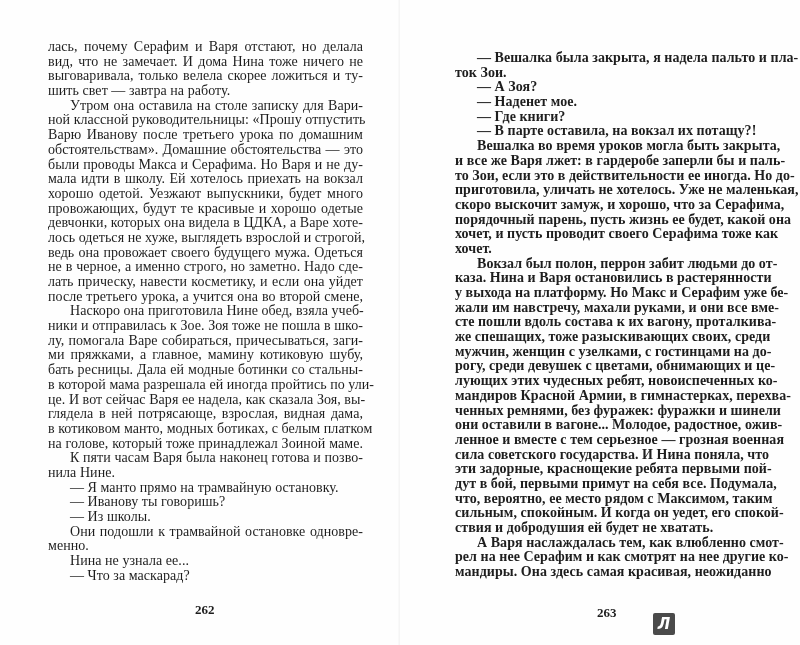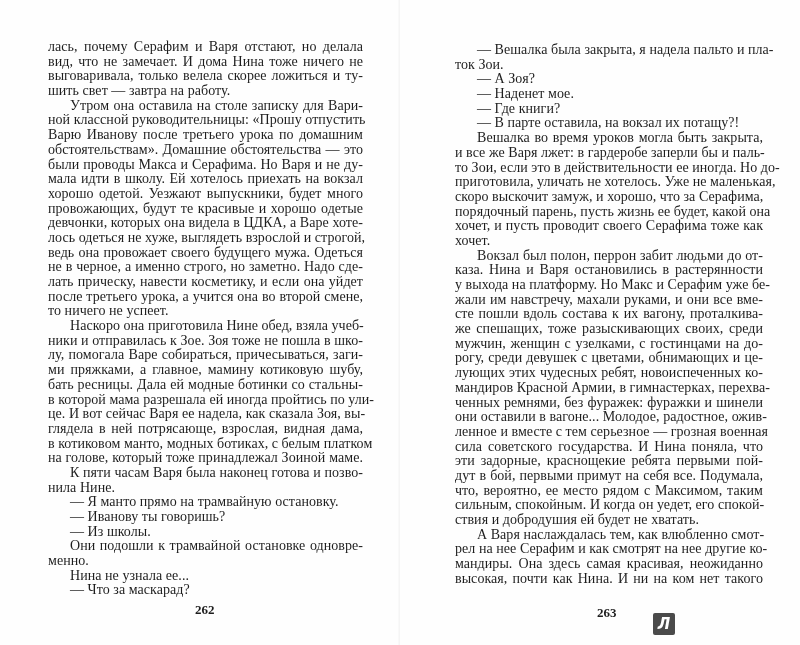--- a/index.html
+++ b/index.html
@@ -24,21 +24,21 @@
     background: linear-gradient(to right, #fbfbfb, #f3f3f3, #fbfbfb);
   }
   .textblock {
     position: absolute;
     font-size: 14px;
     line-height: 14.7px;
     letter-spacing: 0.05px;
     margin-top: 7px;
   }
   .left .textblock { left: 48px; top: 33px; width: 315px; }
-  .right .textblock { left: 455px; top: 36px; width: 308px; }
+  .right .textblock { left: 455px; top: 44px; width: 308px; font-weight: bold; }
   .right .textblock { left: 55px; }
   .line {
     display: block;
     white-space: nowrap;
     text-align: justify;
     text-align-last: justify;
     height: 14.7px;
   }
   .line.last { text-align-last: left; }
   .line.indent { padding-left: 22px; }
@@ -81,21 +81,20 @@
       <span class="line">были проводы Макса и Серафима. Но Варя и не ду-</span>
       <span class="line">мала идти в школу. Ей хотелось приехать на вокзал</span>
       <span class="line">хорошо одетой. Уезжают выпускники, будет много</span>
       <span class="line">провожающих, будут те красивые и хорошо одетые</span>
       <span class="line">девчонки, которых она видела в ЦДКА, а Варе хоте-</span>
       <span class="line">лось одеться не хуже, выглядеть взрослой и строгой,</span>
       <span class="line">ведь она провожает своего будущего мужа. Одеться</span>
       <span class="line">не в черное, а именно строго, но заметно. Надо сде-</span>
       <span class="line">лать прическу, навести косметику, и если она уйдет</span>
       <span class="line">после третьего урока, а учится она во второй смене,</span>
-      <span class="line last">то ничего не успеет.</span>
       <span class="line indent">Наскоро она приготовила Нине обед, взяла учеб-</span>
       <span class="line">ники и отправилась к Зое. Зоя тоже не пошла в шко-</span>
       <span class="line">лу, помогала Варе собираться, причесываться, заги-</span>
       <span class="line">ми пряжками, а главное, мамину котиковую шубу,</span>
       <span class="line">бать ресницы. Дала ей модные ботинки со стальны-</span>
       <span class="line">в которой мама разрешала ей иногда пройтись по ули-</span>
       <span class="line">це. И вот сейчас Варя ее надела, как сказала Зоя, вы-</span>
       <span class="line">глядела в ней потрясающе, взрослая, видная дама,</span>
       <span class="line">в котиковом манто, модных ботиках, с белым платком</span>
       <span class="line">на голове, который тоже принадлежал Зоиной маме.</span>
@@ -145,18 +144,17 @@
       <span class="line">ленное и вместе с тем серьезное — грозная военная</span>
       <span class="line">сила советского государства. И Нина поняла, что</span>
       <span class="line">эти задорные, краснощекие ребята первыми пой-</span>
       <span class="line">дут в бой, первыми примут на себя все. Подумала,</span>
       <span class="line">что, вероятно, ее место рядом с Максимом, таким</span>
       <span class="line">сильным, спокойным. И когда он уедет, его спокой-</span>
       <span class="line last">ствия и добродушия ей будет не хватать.</span>
       <span class="line indent">А Варя наслаждалась тем, как влюбленно смот-</span>
       <span class="line">рел на нее Серафим и как смотрят на нее другие ко-</span>
       <span class="line">мандиры. Она здесь самая красивая, неожиданно</span>
-      <span class="line">высокая, почти как Нина. И ни на ком нет такого</span>
     </div>
   <div class="pagenum">263</div>
 </div>
 
 <div class="logo">Л</div>
 
 </body></html>

